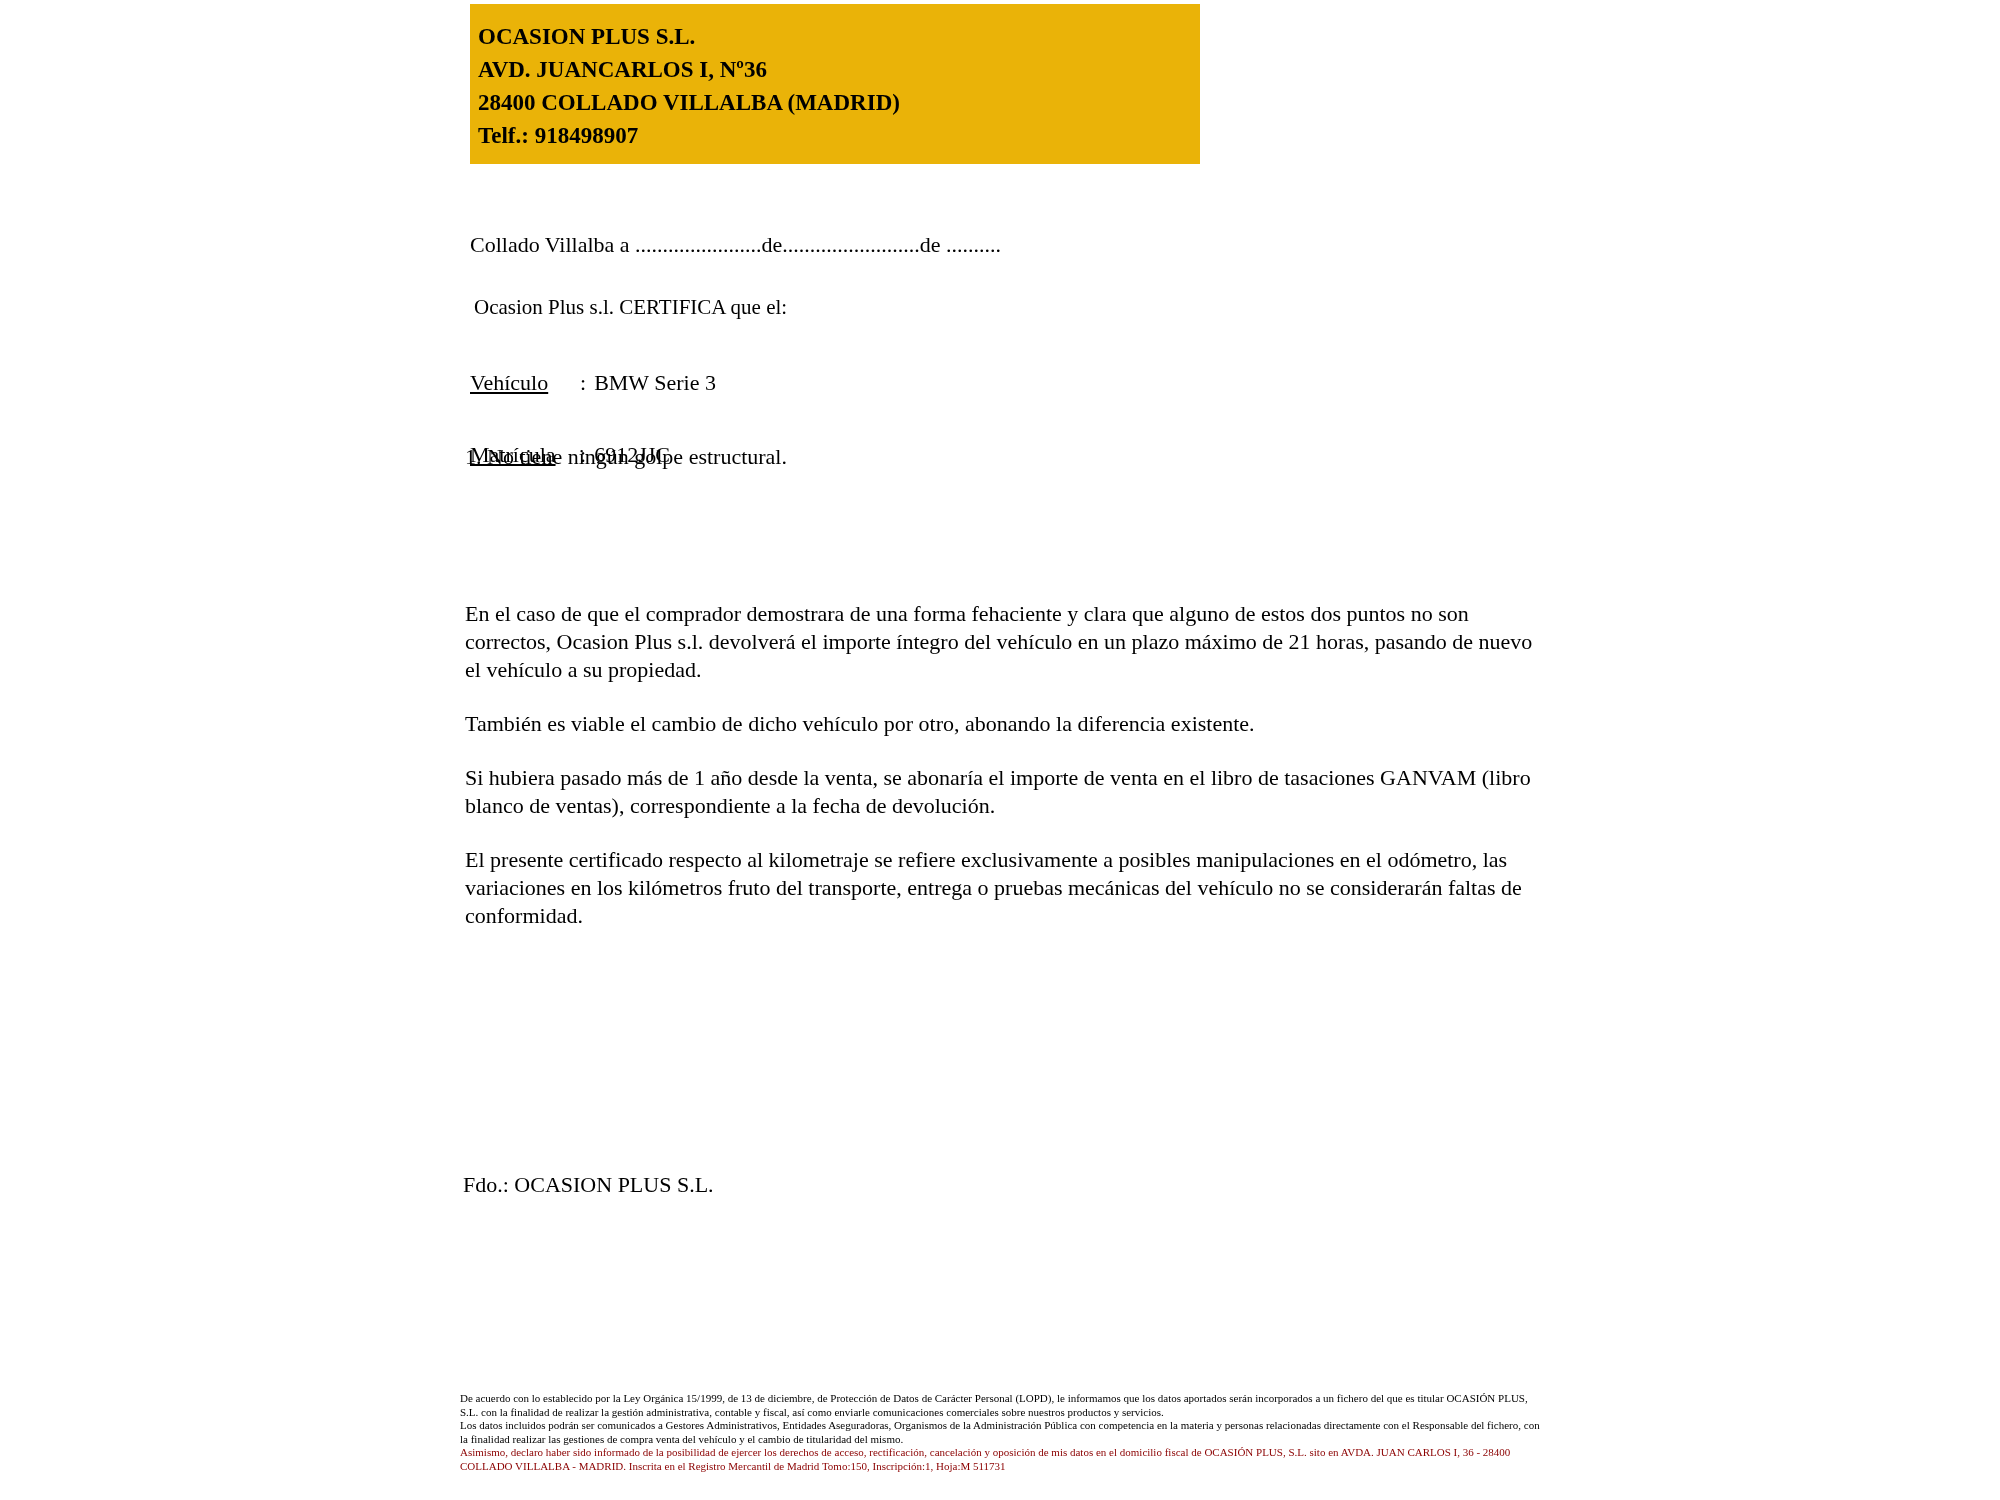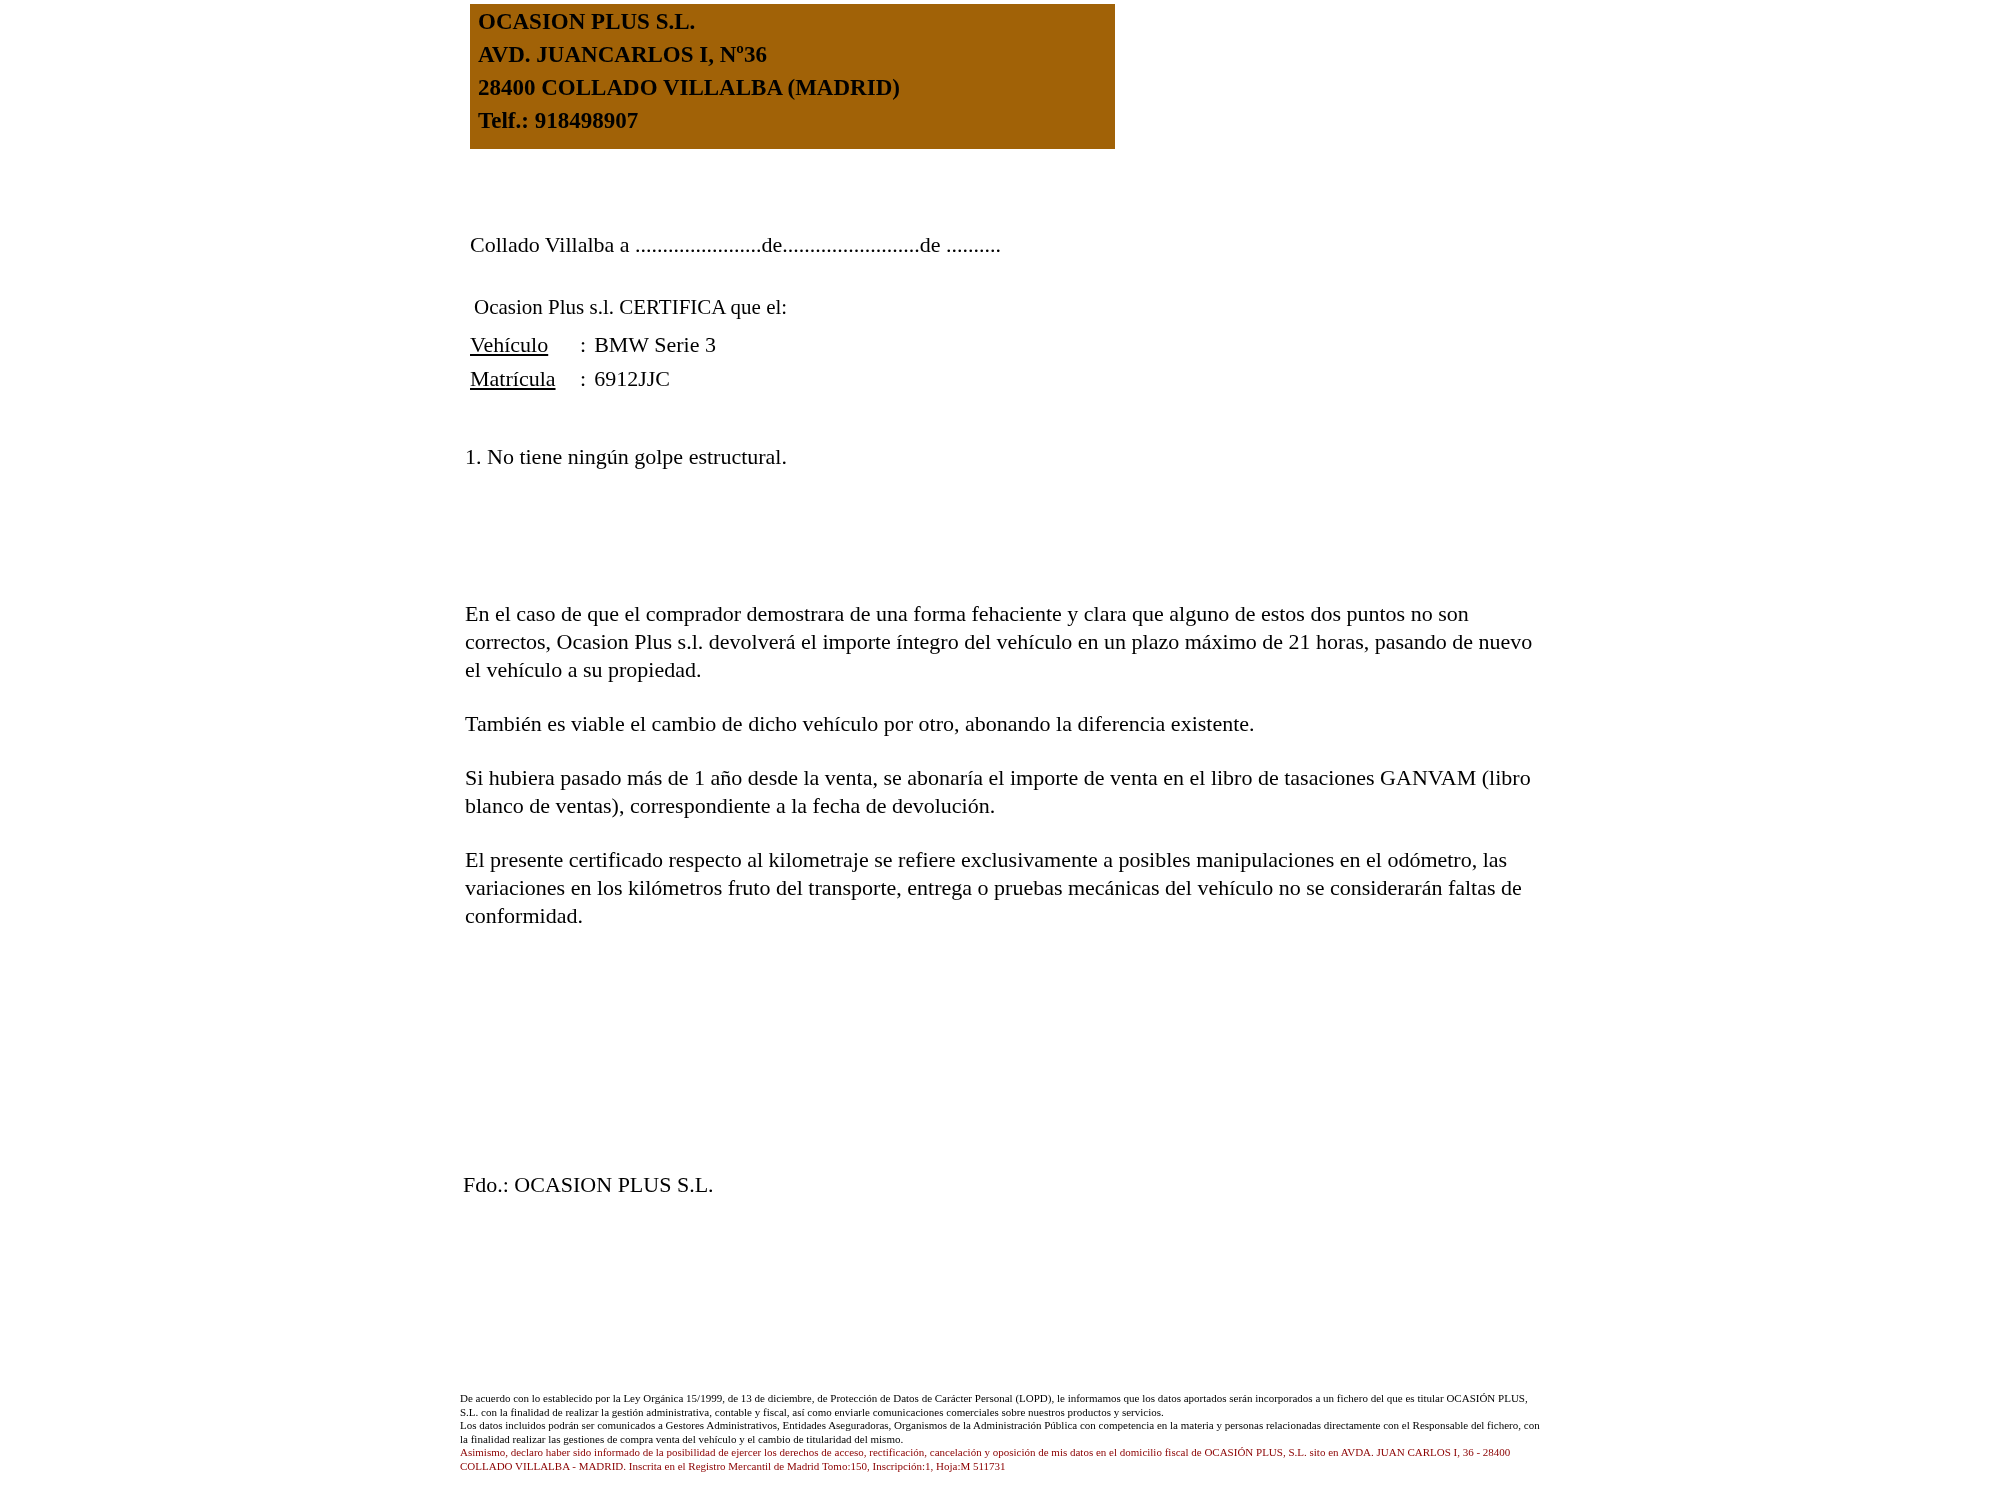--- a/index.html
+++ b/index.html
@@ -10,23 +10,23 @@
     height: 1500px;
     background: #ffffff;
     font-family: "Liberation Serif", serif;
     color: #000000;
     overflow: hidden;
   }
   .header-box {
     position: absolute;
     left: 470px;
     top: 4px;
-    width: 645px;
-    background: #a16207;
-    padding: 1px 10px 12px 8px;
+    width: 730px;
+    background: #eab308;
+    padding: 16px 10px 12px 8px;
   }
   .header-line {
     font-weight: bold;
     font-size: 23px;
     line-height: 33px;
     white-space: nowrap;
   }
   .date-line {
     position: absolute;
     left: 470px;
@@ -46,20 +46,21 @@
     position: absolute;
     left: 470px;
     top: 328px;
     font-size: 22px;
   }
   .field-row { line-height: 34px; }
   .field-label {
     text-decoration: underline;
     display: inline-block;
     min-width: 92px;
+    margin-top: 38px;
   }
   .field-sep { display: inline-block; margin-left: 18px; }
   .field-value { margin-left: 8px; }
   .points {
     position: absolute;
     left: 465px;
     top: 443px;
     width: 1078px;
     font-size: 22px;
   }

